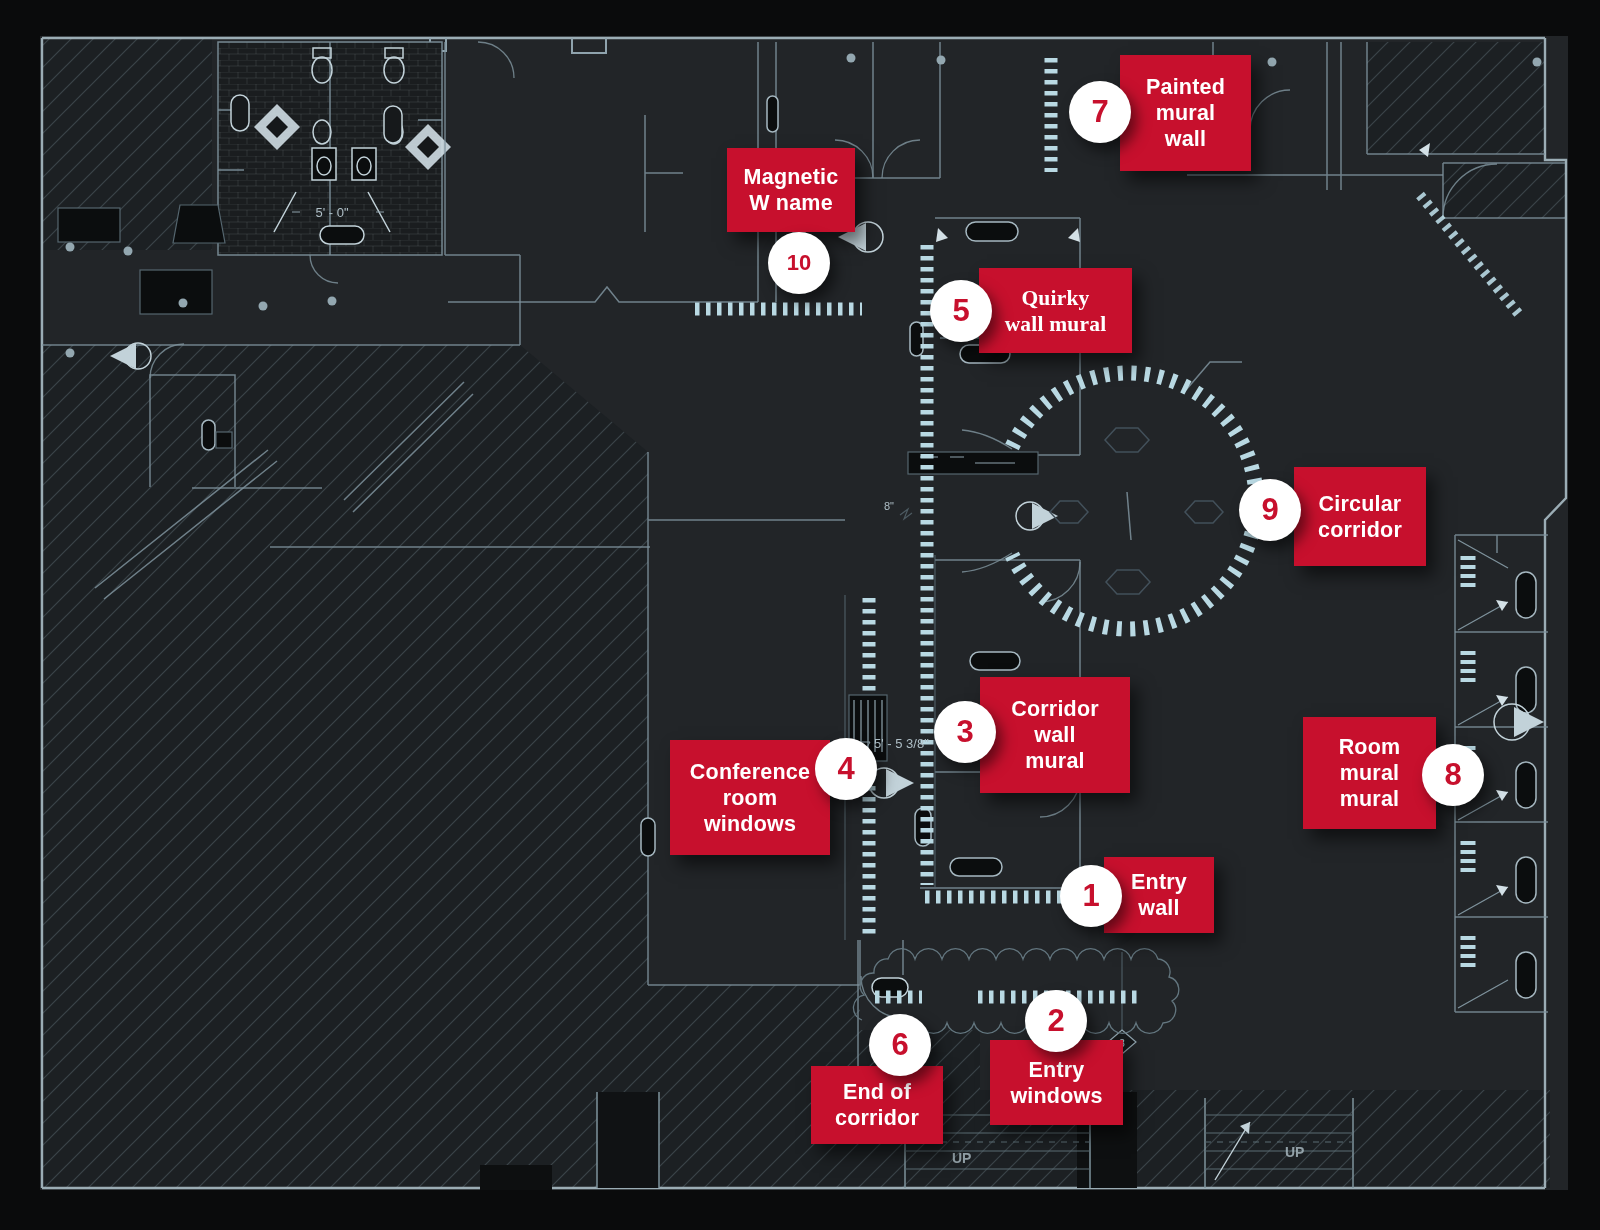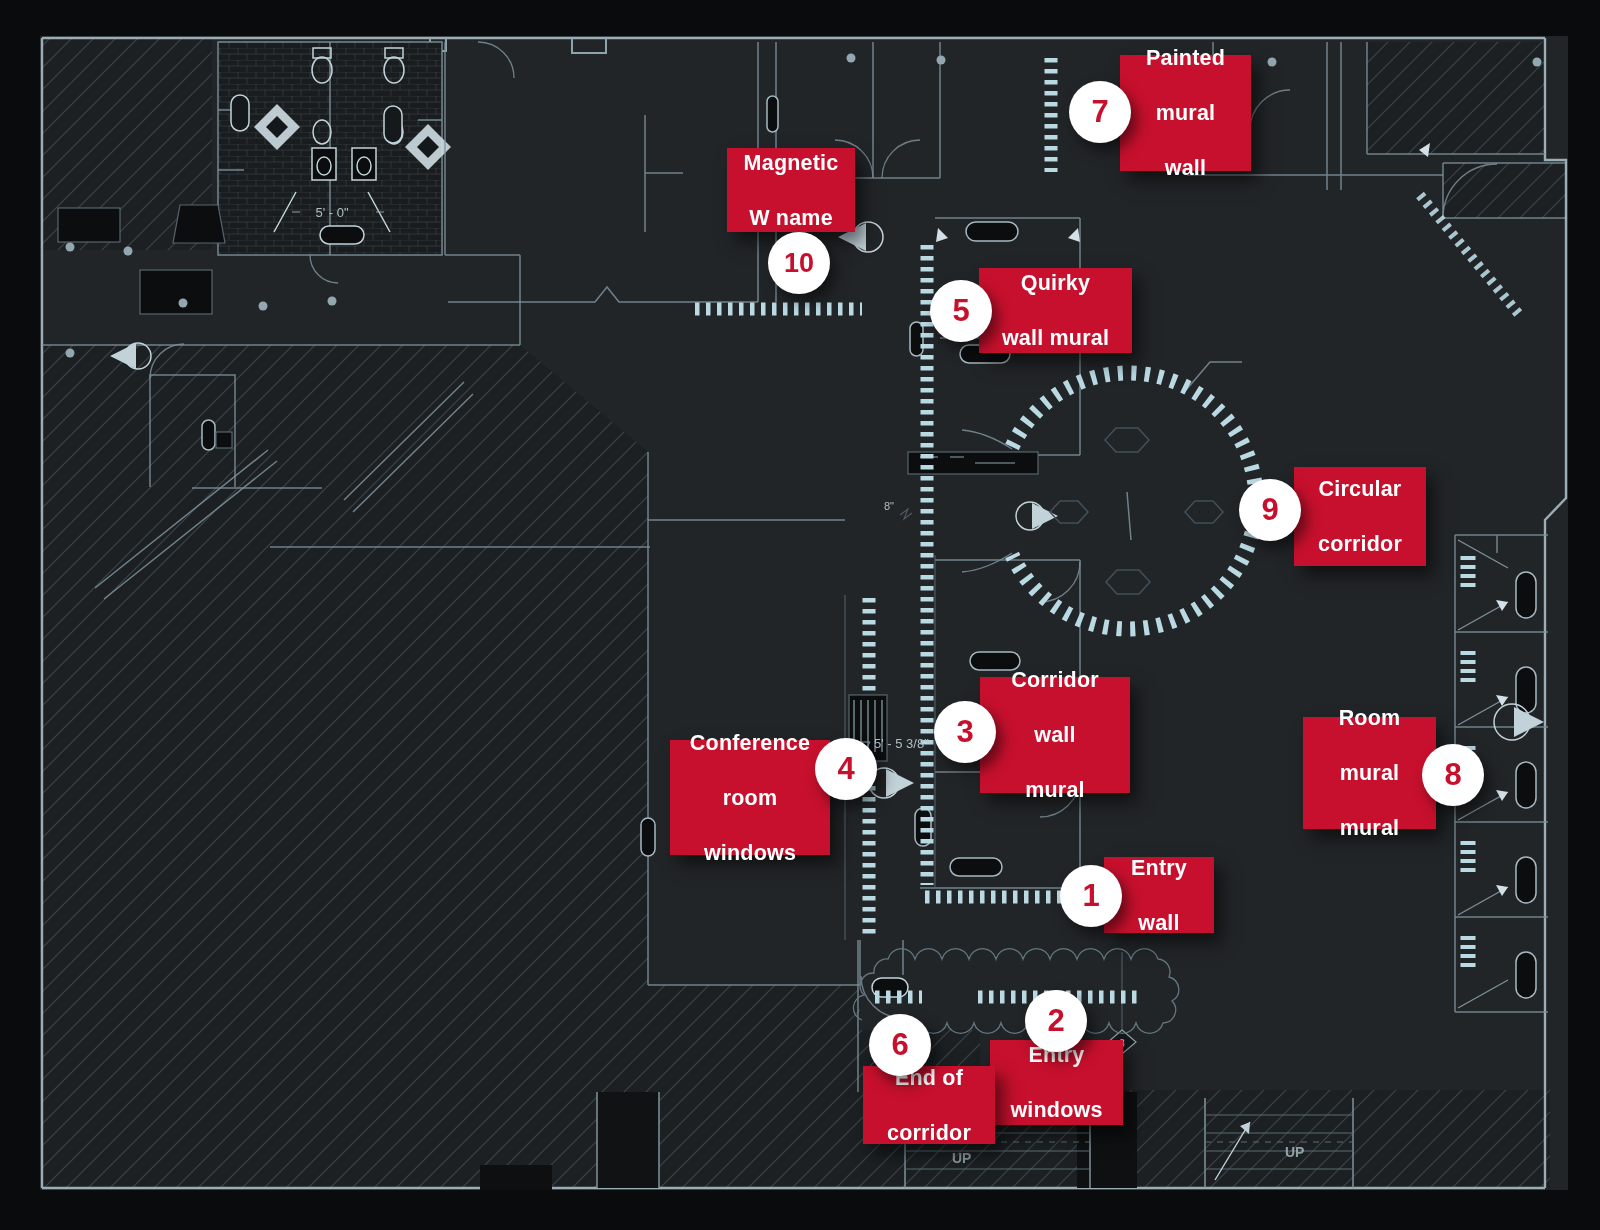--- a/index.html
+++ b/index.html
@@ -7,29 +7,29 @@
     position:relative;width:1600px;height:1230px;overflow:hidden;
     background:#0a0b0c;font-family:"Liberation Sans",sans-serif;
   }
   .stage svg{position:absolute;left:0;top:0;}
   .plan-text{fill:#aebec6;font-family:"Liberation Sans",sans-serif;}
   
   .m-box{
     position:absolute;background:var(--red,#c7102d);color:#fff;
     display:flex;flex-direction:column;justify-content:center;align-items:center;
     text-align:center;font-weight:bold;font-size:21.5px;line-height:26px;
-    letter-spacing:.2px;box-shadow:8px 10px 16px rgba(0,0,0,.55);z-index:2;gap:29px;
+    letter-spacing:.2px;box-shadow:8px 10px 16px rgba(0,0,0,.55);z-index:2;
   }
   .m-line{white-space:nowrap;}
   .m-circle{
     position:absolute;width:62px;height:62px;border-radius:50%;background:#ffffff;
     color:var(--red,#c7102d);display:flex;align-items:center;justify-content:center;
     font-weight:bold;font-size:31px;box-shadow:6px 8px 14px rgba(0,0,0,.5);z-index:3;
   }
-  .m-circle.wide{font-size:27px;}
+  .m-circle.wide{font-size:22px;}
 </style>
 </head>
 <body>
 
 <div class="stage" style="--red: #c7102d;">
 
   <svg width="1600" height="1230" viewBox="0 0 1600 1230">
     <defs>
       <pattern id="hatch" width="22" height="22" patternUnits="userSpaceOnUse">
         <path d="M0,22 L22,0 M-4,4 L4,-4 M18,26 L26,18" stroke="#7f939d" stroke-opacity="0.30" stroke-width="1.2"></path>
@@ -283,25 +283,25 @@
       <div class="m-box" style="left: 980px; top: 677px; width: 150px; height: 116px;">
         <div class="m-line">Corridor</div>
         <div class="m-line">wall</div>
         <div class="m-line">mural</div>
       </div>
       <div class="m-box" style="left: 670px; top: 740px; width: 160px; height: 115px;">
         <div class="m-line">Conference</div>
         <div class="m-line">room</div>
         <div class="m-line">windows</div>
       </div>
-      <div class="m-box" style="left: 979px; top: 268px; width: 153px; height: 85px;">
+      <div class="m-box" style="left: 979px; top: 268px; width: 153px; height: 85px; font-family: Liberation Serif, serif;">
         <div class="m-line">Quirky</div>
         <div class="m-line">wall mural</div>
       </div>
-      <div class="m-box" style="left: 863px; top: 1066px; width: 132px; height: 78px; text-align: center;">
+      <div class="m-box" style="left: 811px; top: 1066px; width: 132px; height: 78px; text-align: center;">
         <div class="m-line">End of</div>
         <div class="m-line">corridor</div>
       </div>
       <div class="m-box" style="left: 1120px; top: 55px; width: 131px; height: 116px;">
         <div class="m-line">Painted</div>
         <div class="m-line">mural</div>
         <div class="m-line">wall</div>
       </div>
       <div class="m-box" style="left: 1303px; top: 717px; width: 133px; height: 112px;">
         <div class="m-line">Room</div>

